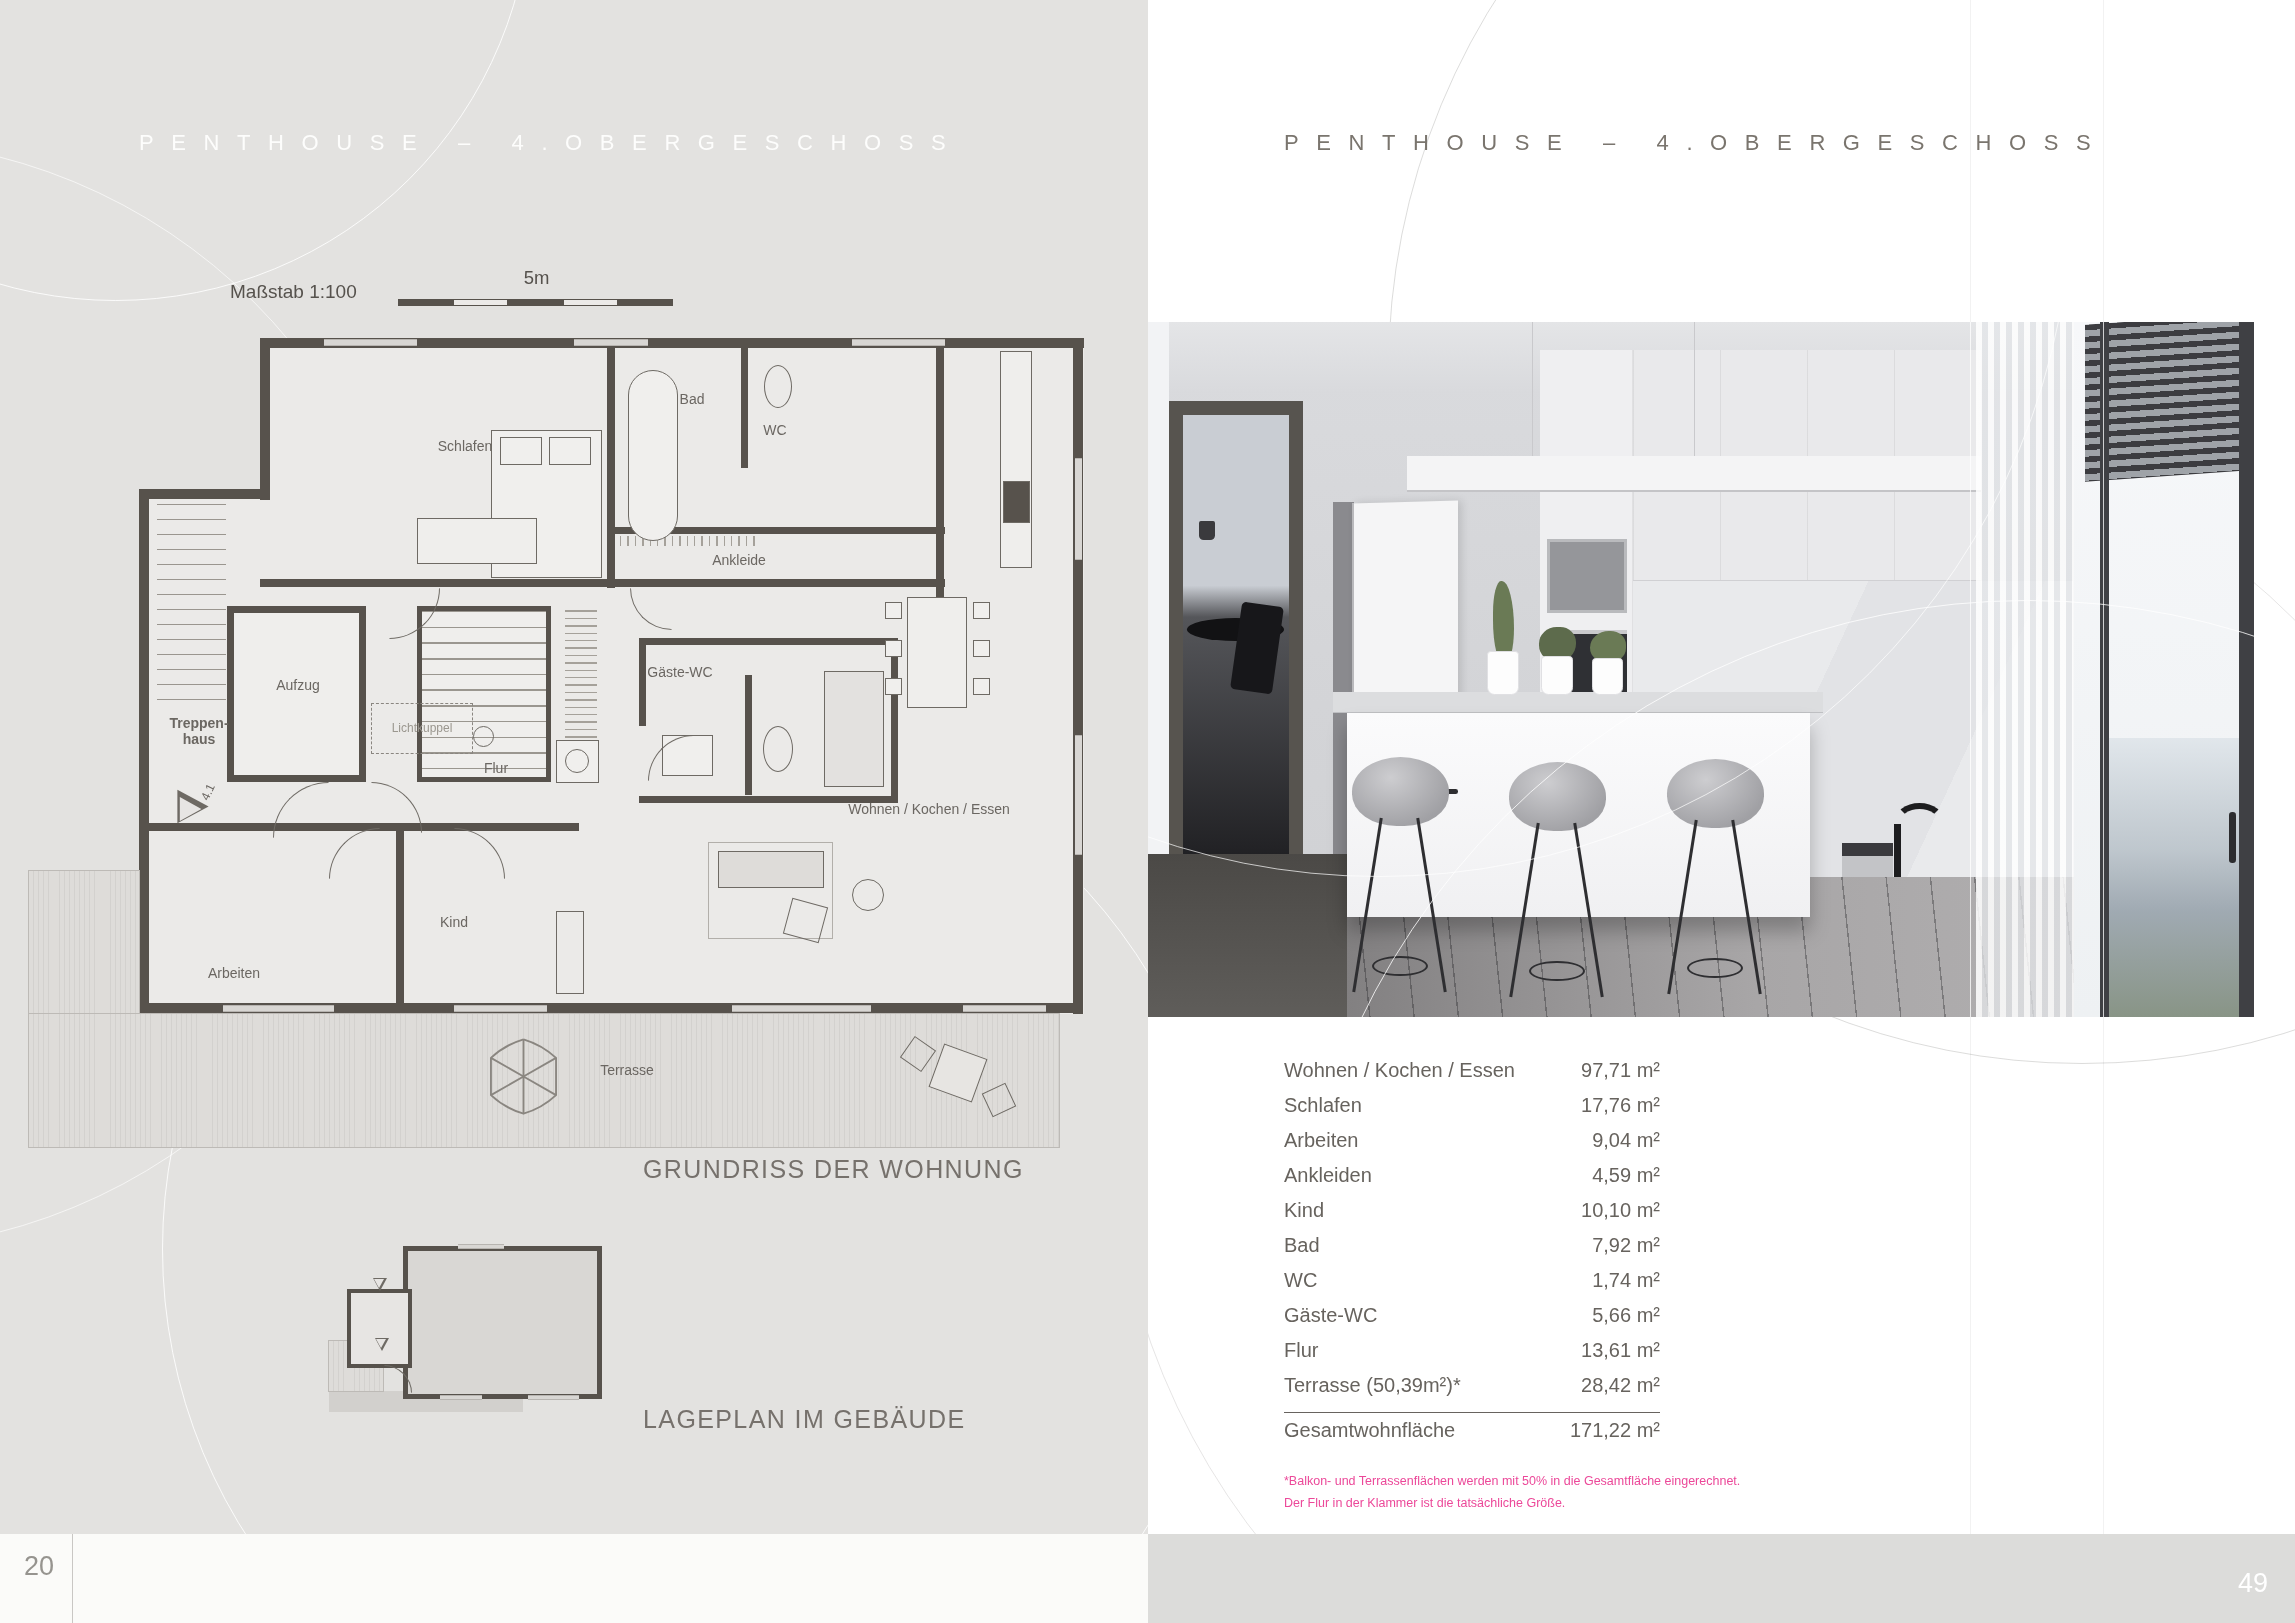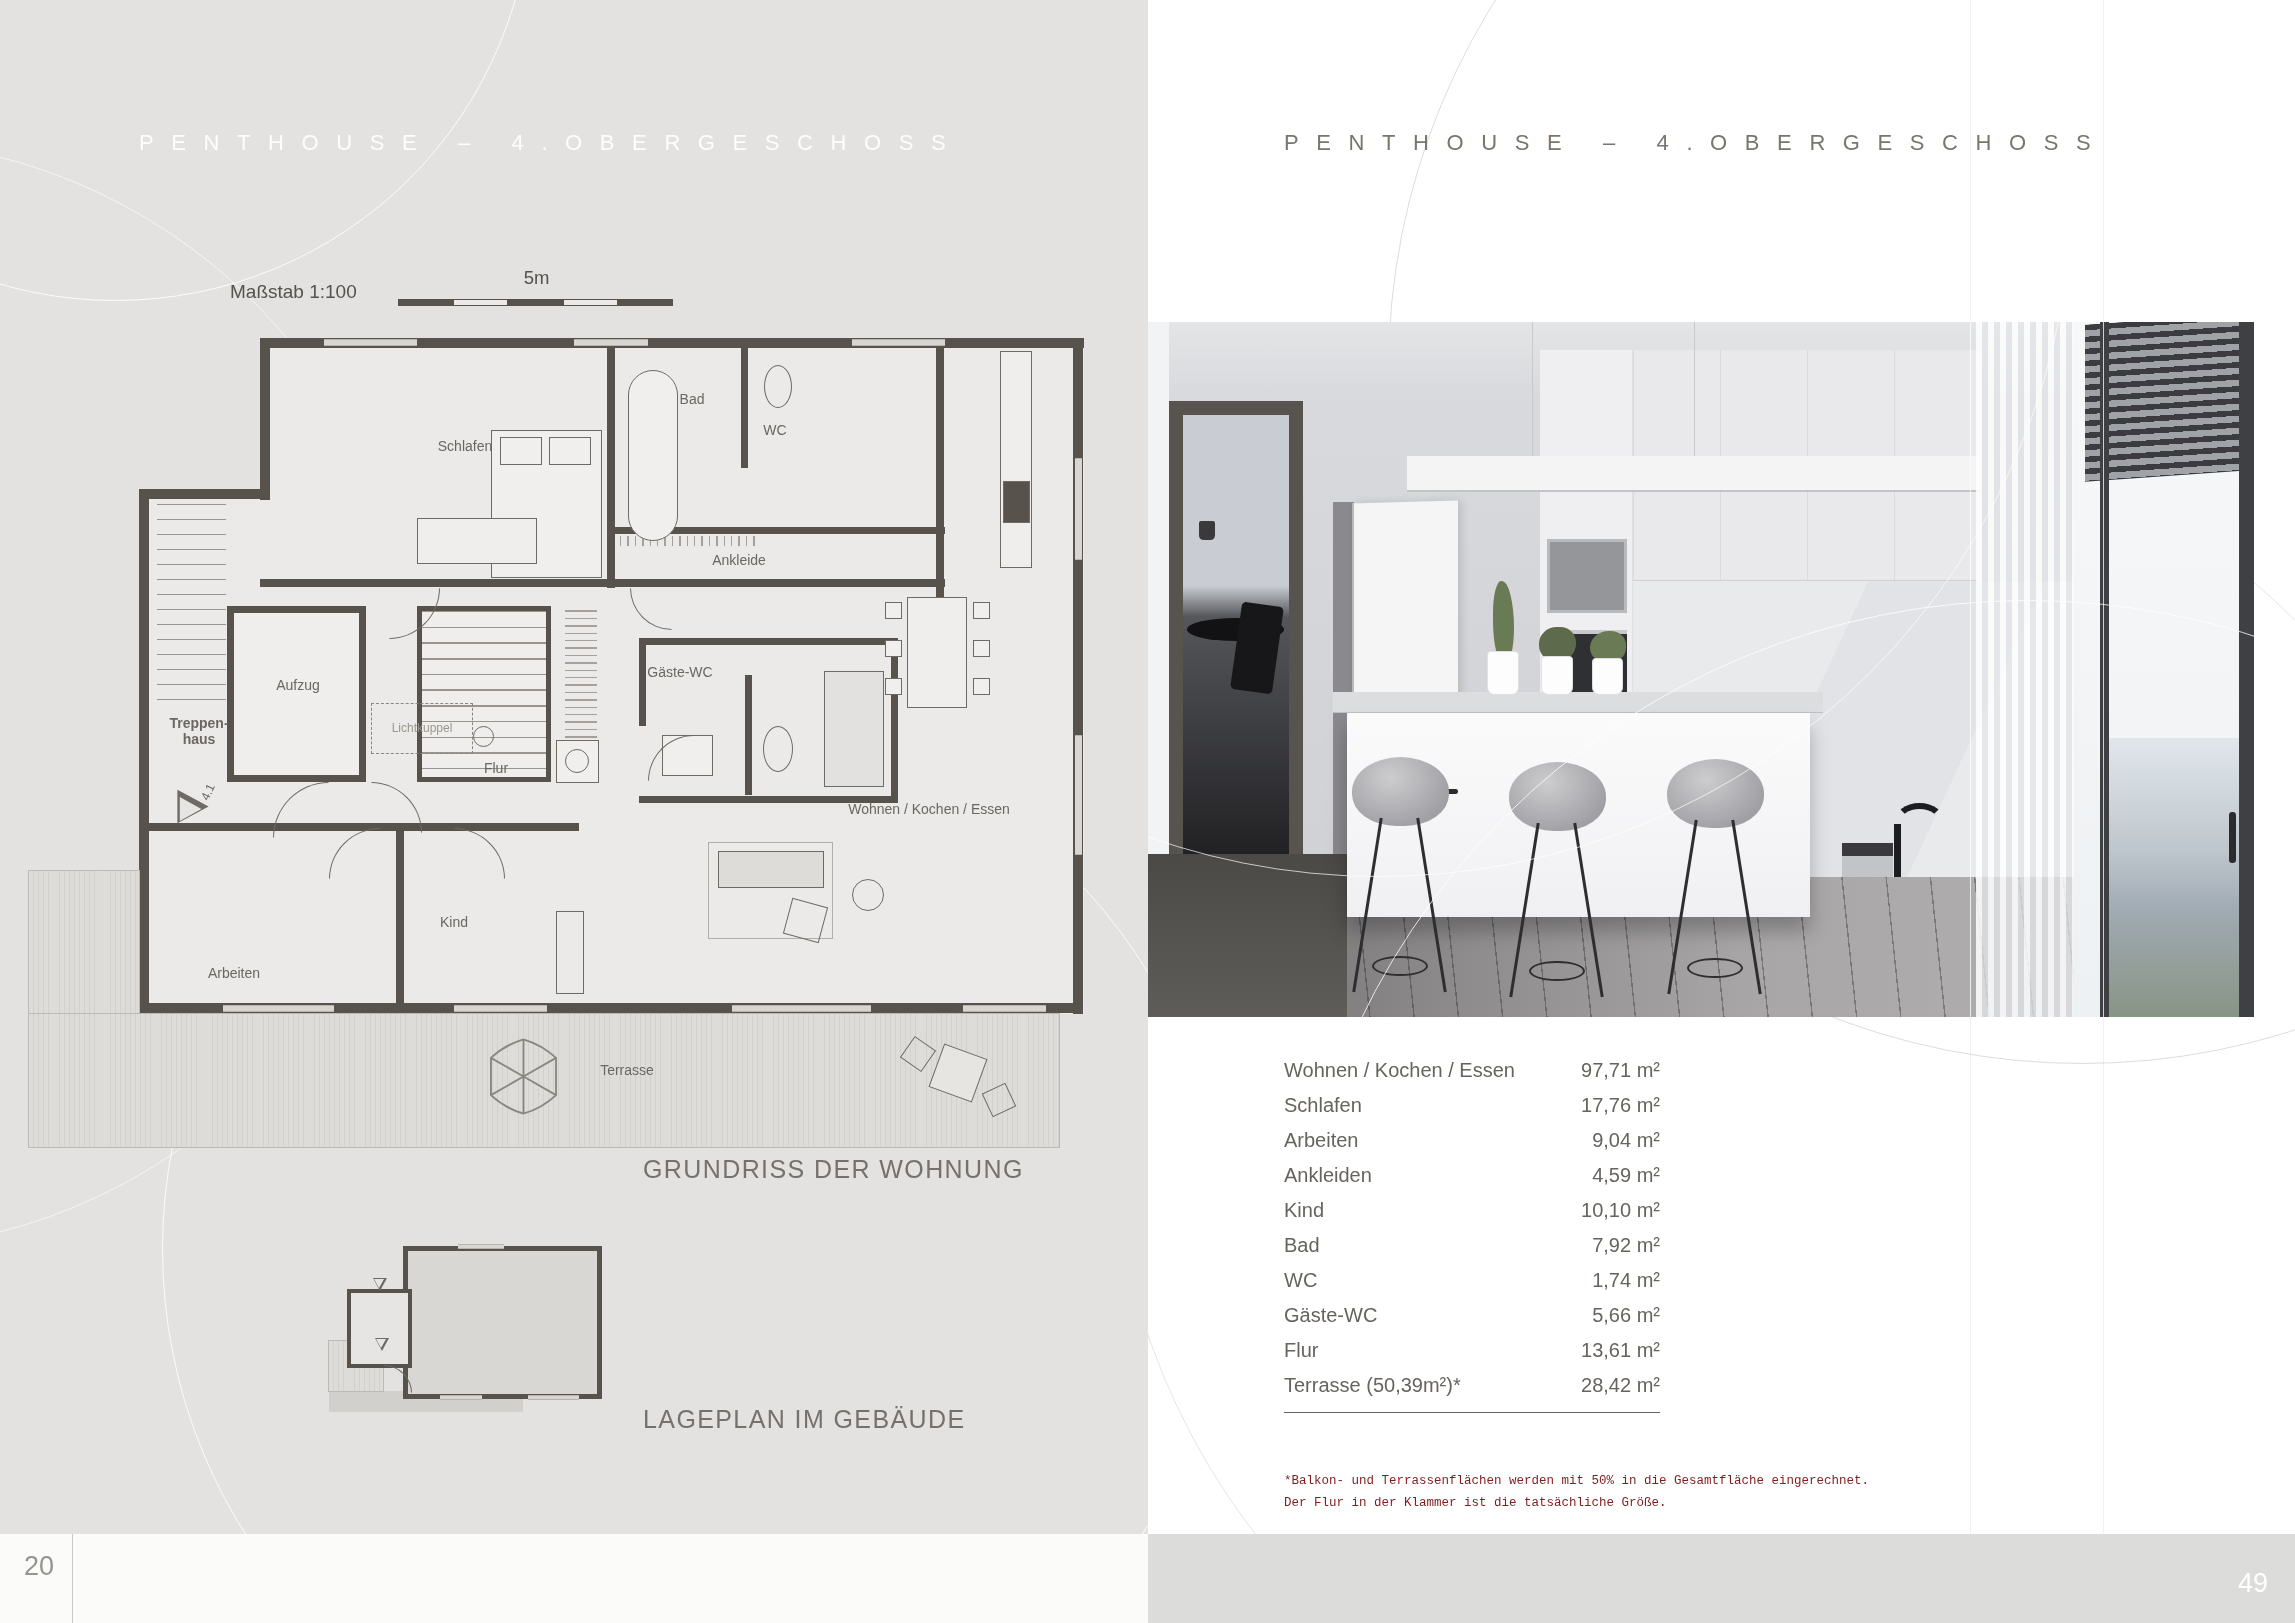--- a/index.html
+++ b/index.html
@@ -55,21 +55,21 @@
   .stool .seat{position:absolute;left:4.6px;top:0;width:97px;height:69px;border-radius:50% 50% 46% 46%;background:radial-gradient(ellipse at 40% 30%,#cdcdd0,#a0a0a4 75%);}
   .stool .leg{position:absolute;top:60px;width:2.8px;height:176px;background:#2e2e31;}
   .stool .ring{position:absolute;left:25.4px;top:199px;width:56px;height:20.4px;border:2.3px solid #2e2e31;border-radius:50%;background:transparent;}
   .hairline{position:absolute;width:1.4px;}
   
   .areas{position:absolute;left:136px;top:1059px;width:376px;color:#67635e;}
   .trow{display:flex;justify-content:space-between;align-items:baseline;height:35px;font-size:20px;}
   .trow .tv{text-align:right;}
   .tdivider{border-top:1.4px solid #67635e;margin-top:2.8px;}
   .trow.total{height:40px;padding-top:6.5px;}
-  .footnote{position:absolute;left:136px;font-size:12.5px;line-height:22px;color:#7f1d1d;font-family:Liberation Mono, monospace;}
+  .footnote{position:absolute;left:136px;font-size:12.5px;line-height:22px;color:#ec4899;}
 </style>
 </head>
 <body>
 
 <section class="page left">
   <div class="circ" style="left:-301px;top:-532px;width:833px;height:833px;border:1.4px solid rgba(255,255,255,0.85);"></div>
   <div class="circ" style="left:-694px;top:139px;width:1111px;height:1111px;border:1.4px solid rgba(255,255,255,0.65);"></div>
   <div class="circ" style="left:162px;top:717px;width:1064px;height:1064px;border:1.4px solid rgba(255,255,255,0.85);"></div>
 
   <h1 class="title lt">PENTHOUSE – 4.OBERGESCHOSS</h1>
@@ -345,20 +345,24 @@
       </div>
     <div class="trow">
         <span class="tl">Flur</span>
         <span class="tv">13,61 m²</span>
       </div>
     <div class="trow">
         <span class="tl">Terrasse (50,39m²)*</span>
         <span class="tv">28,42 m²</span>
       </div>
     <div class="tdivider"></div>
+    <div class="trow total">
+        <span class="tl">Gesamtwohnfläche</span>
+        <span class="tv">171,22 m²</span>
+      </div>
   </div>
 
   <div class="footnote" style="top:1470px;">*Balkon- und Terrassenflächen werden mit 50% in die Gesamtfläche eingerechnet.</div>
   <div class="footnote" style="top:1492px;">Der Flur in der Klammer ist die tatsächliche Größe.</div>
 
   <div class="footer-band" style="width:1147px;background:#dcdcda;"></div>
   <div class="pageno" style="right:27px;top:1568px;color:#ffffff;">49</div>
 </section>
 
 

